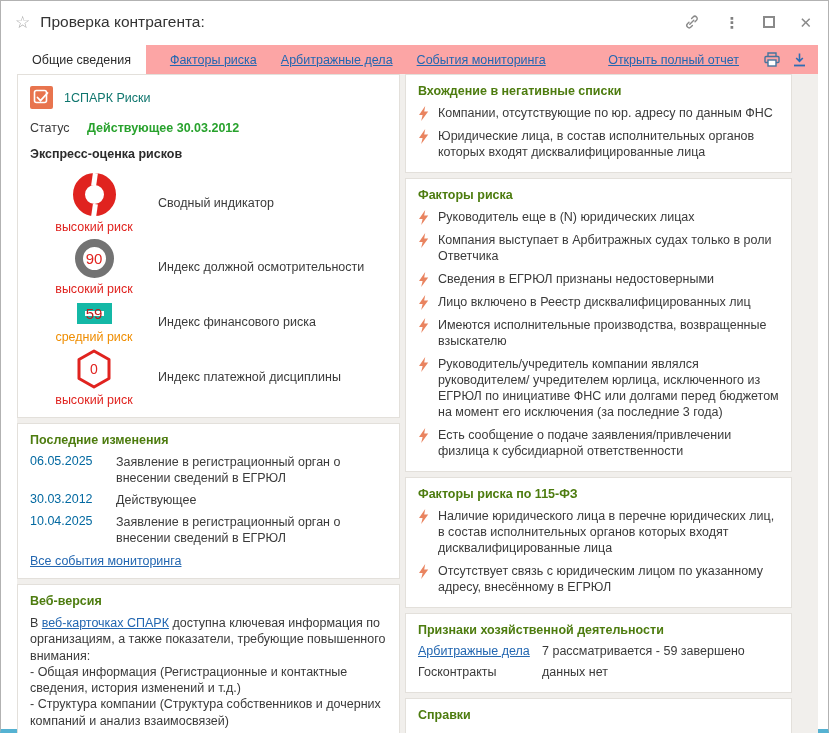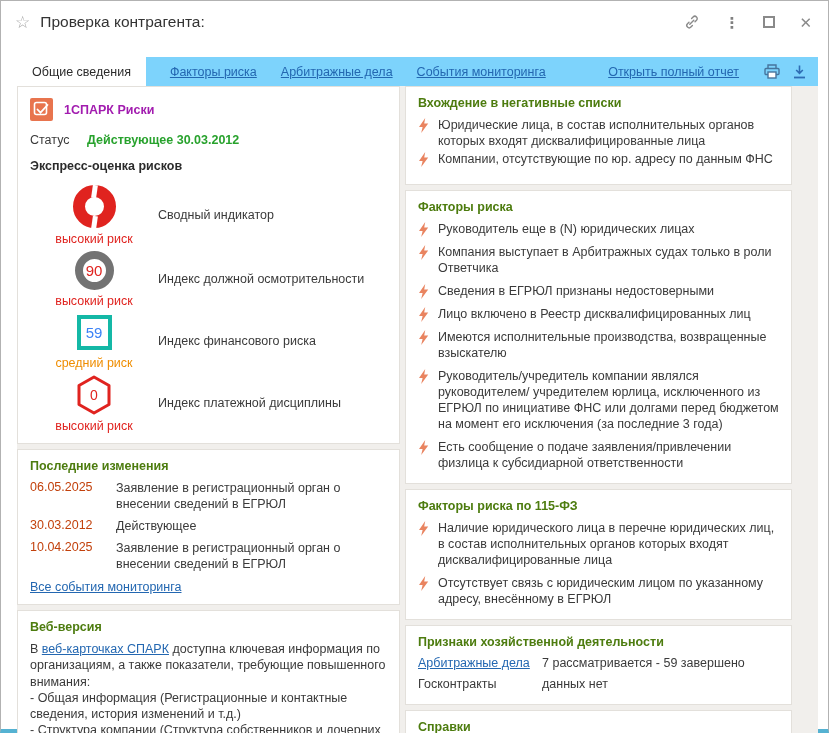--- a/index.html
+++ b/index.html
@@ -17,21 +17,21 @@
   .titlebar { height: 42px; display: flex; align-items: center; padding: 0 16px 0 14px; background: #fff; flex: none; }
   .star { color: #a9a9a9; font-size: 17px; margin-right: 10px; cursor: pointer; }
   .win-title { font-size: 15.5px; color: #333; flex: 1; }
   .win-icons { display: flex; align-items: center; gap: 24px; }
   .win-icons svg { display: block; }
   .dots { color: #808080; font-size: 15px; font-weight: bold; line-height: 1; cursor: pointer; }
   .box-icon { width: 12px; height: 12px; border: 2px solid #8a8a8a; display: inline-block; cursor: pointer; }
   .close-x { color: #8a8a8a; font-size: 15px; line-height: 1; cursor: pointer; }
   
   .tabbar {
-    margin: 14px 10px 0 16px; background: #7dd3fc; height: 29px; flex: none;
+    margin: 2px 10px 0 16px; background: #fca5a5; height: 29px; flex: none;
     display: flex; align-items: center; padding-right: 10px;
   }
   .tab-active {
     background: #fff; height: 29px; display: flex; align-items: center;
     padding: 0 15px; color: #2b2b2b; cursor: default;
   }
   .tab-link { margin-left: 24px; }
   a, .link { color: #2367b1; text-decoration: underline; cursor: pointer; }
   .report-link { margin-left: auto; margin-right: 14px; }
   .tab-icon { cursor: pointer; margin-left: 10px; display: flex; align-items: center; }
@@ -39,21 +39,21 @@
   .content {
     margin: 0 10px 0 16px; background: #f1efec; flex: none;
     display: flex; gap: 5px; align-items: flex-start; padding-right: 26px;
   }
   .col-left  { width: 383px; flex: none; }
   .col-right { width: 387px; flex: none; }
   .card { background: #fff; border: 1px solid #e3e0db; padding: 9px 12px 10px 12px; margin-bottom: 5px; }
   .card-title { font-weight: bold; color: #4d7c0f; margin-bottom: 7px; }
   
   .product-line { display: flex; align-items: center; gap: 11px; margin: 2px 0 12px 0; }
-  .product-name { font-weight: bold; color: #a21caf; }
+  .product-name { font-weight: normal; color: #0f766e; }
   .status-line { margin-bottom: 12px; }
   .status-label { color: #3a3a3a; margin-right: 14px; }
   .status-value { color: #28a22d; font-weight: bold; }
   .express-title { font-weight: bold; color: #2b2b2b; margin-bottom: 10px; }
   .ind-row { display: flex; align-items: center; margin-bottom: 3px; }
   .ind-left { width: 128px; flex: none; display: flex; flex-direction: column; align-items: center; }
   .ind-label { color: #3a3a3a; }
   .risk-label { margin-top: 2px; font-size: 12.5px; }
   .risk-high { color: #e0231f; }
   .risk-mid  { color: #ef8d00; }
@@ -62,30 +62,30 @@
     content: ""; position: absolute; left: 50%; width: 5px; margin-left: -2.5px; height: 13px; background: #fff;
   }
   .donut::before { top: -12.5px; transform: rotate(8deg); }
   .donut::after  { bottom: -12.5px; transform: rotate(8deg); }
   .ring {
     width: 39px; height: 39px; border-radius: 50%; border: 8px solid #737373;
     display: flex; align-items: center; justify-content: center;
     color: #e0231f; font-size: 15px; margin: 2px 0;
   }
   .sq {
-    width: 35px; height: 35px; border: 4px solid #14b8a6;
+    width: 35px; height: 21px; border: 8px solid #14b8a6;
     display: flex; align-items: center; justify-content: center;
-    color: #3b82f6; font-size: 15px; margin: 4px 0;
+    color: #b91c1c; font-size: 15px; margin: 4px 0;
   }
   .hex-wrap { position: relative; width: 38px; height: 42px; margin: 1px 0; display: flex; align-items: center; justify-content: center; }
   .hex-wrap svg { position: absolute; inset: 0; }
   .hex-val { position: relative; color: #e0231f; font-size: 14px; }
   
   .chg-row { display: flex; gap: 12px; margin-bottom: 6px; }
-  .chg-date { width: 74px; flex: none; color: #c2410c; }
+  .chg-date { width: 74px; flex: none; color: #0369a1; }
   .chg-text { flex: 1; color: #3a3a3a; line-height: 1.28; }
   .chg-link { display: inline-block; margin-top: 2px; text-align: right; }
   
   .web-text { line-height: 1.3; color: #3a3a3a; }
   .web-card { min-height: 194px; }
   
   .fact { display: flex; gap: 9px; margin-bottom: 7px; line-height: 1.28; }
   .fact svg { flex: none; margin-top: 1px; }
   .fact-text { color: #3a3a3a; }
   .act-row { display: flex; gap: 12px; margin-bottom: 7px; }
@@ -216,31 +216,31 @@
           
           
         </div>
       </div>
     </div>
 
     <div class="col-right">
 
       <div class="card">
         <div class="card-title">Вхождение в негативные списки</div>
+        <div class="fact">
+          <svg width="11" height="15" viewBox="0 0 11 15">
+              <path d="M7.2 0 L1 9 H4.6 L3.2 15 L10.2 5.4 H6.2 Z" fill="#e98460"></path>
+            </svg>
+          <span class="fact-text">Компании, отсутствующие по юр. адресу по данным ФНС</span>
+        </div>
         <div class="fact" style="margin-bottom:2px">
           <svg width="11" height="15" viewBox="0 0 11 15">
               <path d="M7.2 0 L1 9 H4.6 L3.2 15 L10.2 5.4 H6.2 Z" fill="#e98460"></path>
             </svg>
           <span class="fact-text">Юридические лица, в состав исполнительных органов которых входят дисквалифицированные лица</span>
-        </div>
-        <div class="fact">
-          <svg width="11" height="15" viewBox="0 0 11 15">
-              <path d="M7.2 0 L1 9 H4.6 L3.2 15 L10.2 5.4 H6.2 Z" fill="#e98460"></path>
-            </svg>
-          <span class="fact-text">Компании, отсутствующие по юр. адресу по данным ФНС</span>
         </div>
       </div>
 
       <div class="card">
         <div class="card-title">Факторы риска</div>
         <div class="fact">
           <svg width="11" height="15" viewBox="0 0 11 15">
               <path d="M7.2 0 L1 9 H4.6 L3.2 15 L10.2 5.4 H6.2 Z" fill="#e98460"></path>
             </svg>
           <span class="fact-text">Руководитель еще в (N) юридических лицах</span>

